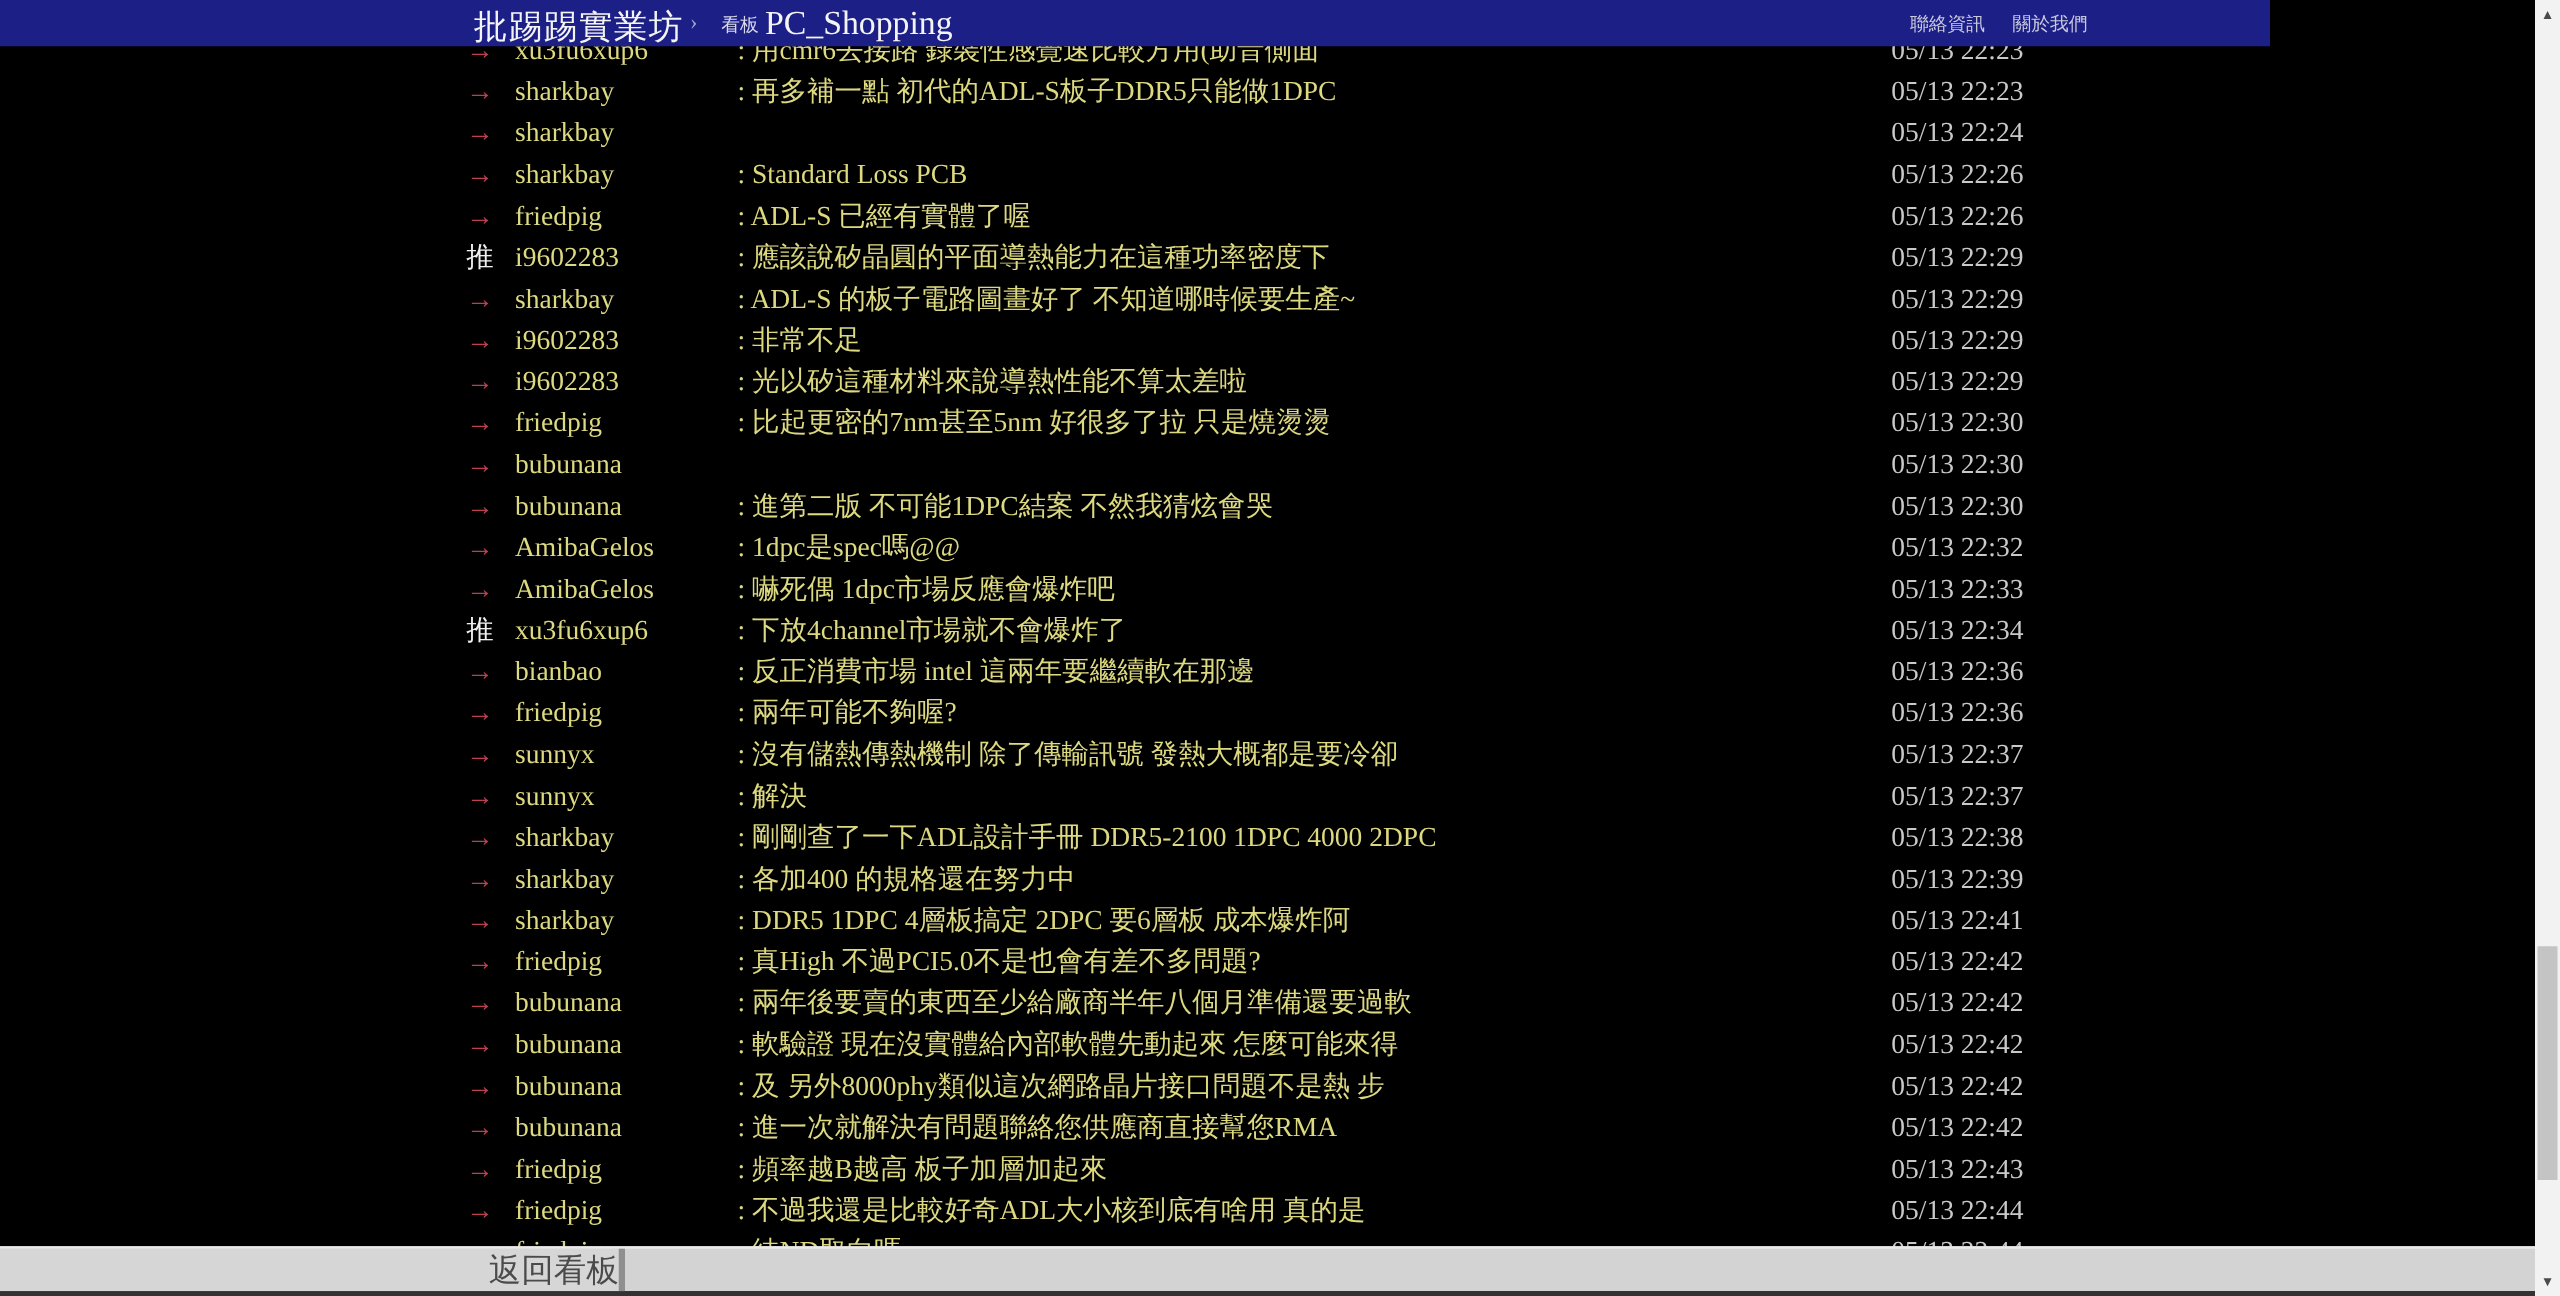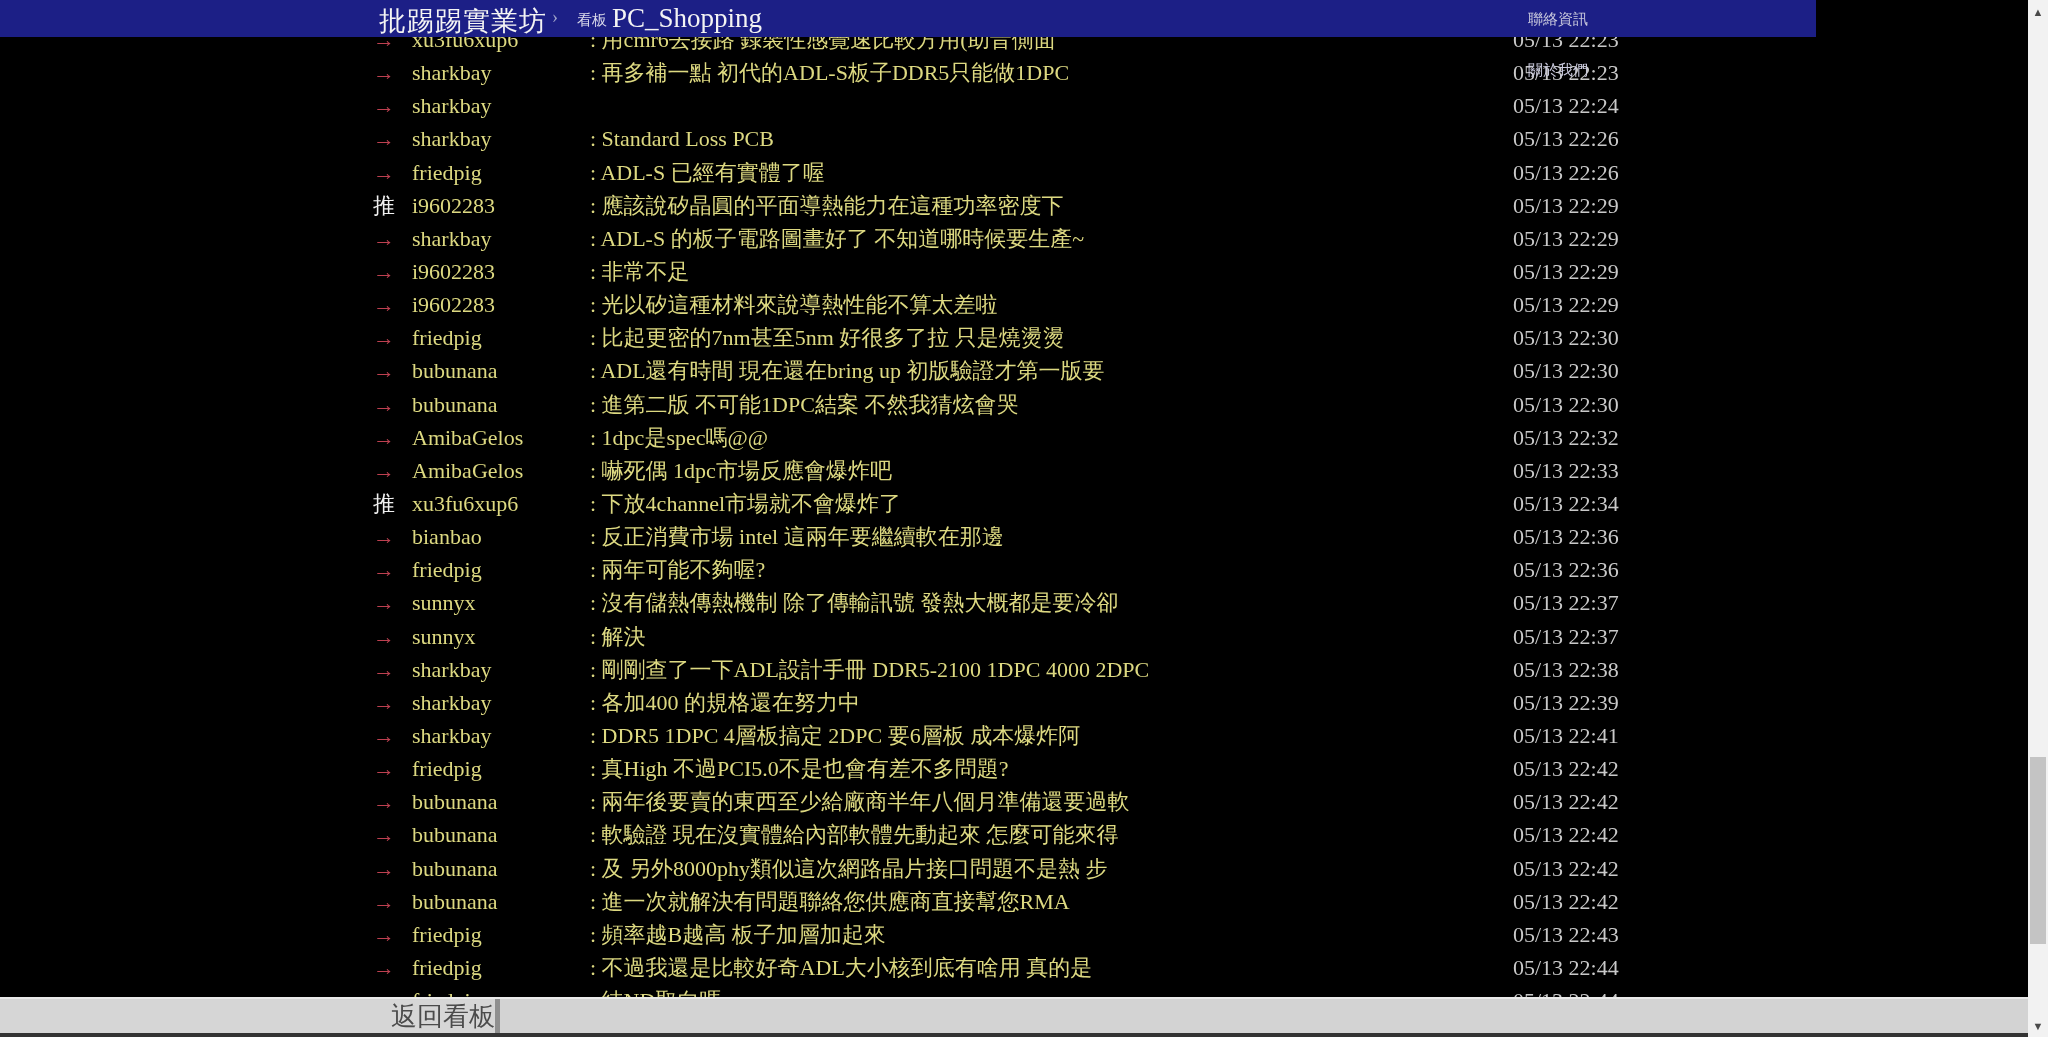--- a/index.html
+++ b/index.html
@@ -10,21 +10,21 @@
   }
   
   .topnav{
     position:absolute;left:0;top:0;width:1816px;height:37px;
     background:#1c1f86;z-index:30;
   }
   .site-title{position:absolute;left:379px;top:3px;font-size:27px;color:#f4f4f4;letter-spacing:1px;}
   .crumb-sep{position:absolute;left:552px;top:7px;font-size:18px;color:#9fa3c9;}
   .board-label{position:absolute;left:577px;top:11px;font-size:15px;color:#d9d9ea;text-align:center;}
   .board-name{position:absolute;left:612px;top:3px;font-size:27px;color:#f4f4f4;}
-  .nav-links{position:absolute;left:1528px;top:10px;font-size:15px;color:#c9c9dd;display:flex;gap:32px;flex-direction:column;}
+  .nav-links{position:absolute;left:1528px;top:10px;font-size:15px;color:#c9c9dd;display:flex;gap:22px;}
   .nav-links span{cursor:pointer;}
   
   .push-list{position:absolute;left:373px;top:23px;width:1310px;z-index:1;}
   .push{position:relative;height:33.15px;line-height:33.15px;white-space:nowrap;font-size:22px;}
   .push .tag{position:absolute;left:0;}
   .push .tag.t-push{color:#f0f0f0;}
   .push .tag.t-arrow{color:#bd4050;}
   .push .uid{position:absolute;left:39px;color:#ddd981;}
   .push .content{position:absolute;left:197px;color:#ddd981;margin-left:20px;}
   .push .time{position:absolute;left:1140px;color:#c9c9c9;}
@@ -127,21 +127,20 @@
   <div class="push">
     <span class="tag t-arrow">→</span>
     <span class="uid">friedpig</span>
     <span class="content">: 比起更密的7nm甚至5nm 好很多了拉 只是燒燙燙</span>
     <span class="time">05/13 22:30</span>
   </div>
 
   <div class="push">
     <span class="tag t-arrow">→</span>
     <span class="uid">bubunana</span>
-    <span class="content">: ADL還有時間 現在還在bring up 初版驗證才第一版要</span>
     <span class="time">05/13 22:30</span>
   </div>
 
   <div class="push">
     <span class="tag t-arrow">→</span>
     <span class="uid">bubunana</span>
     <span class="content">: 進第二版 不可能1DPC結案 不然我猜炫會哭</span>
     <span class="time">05/13 22:30</span>
   </div>
 

